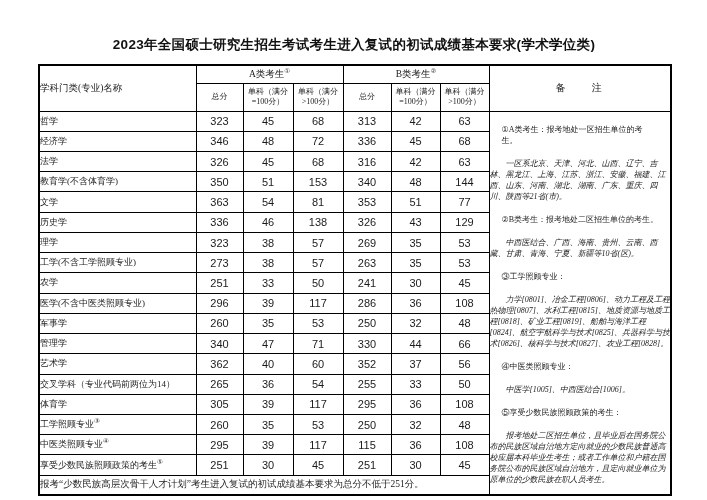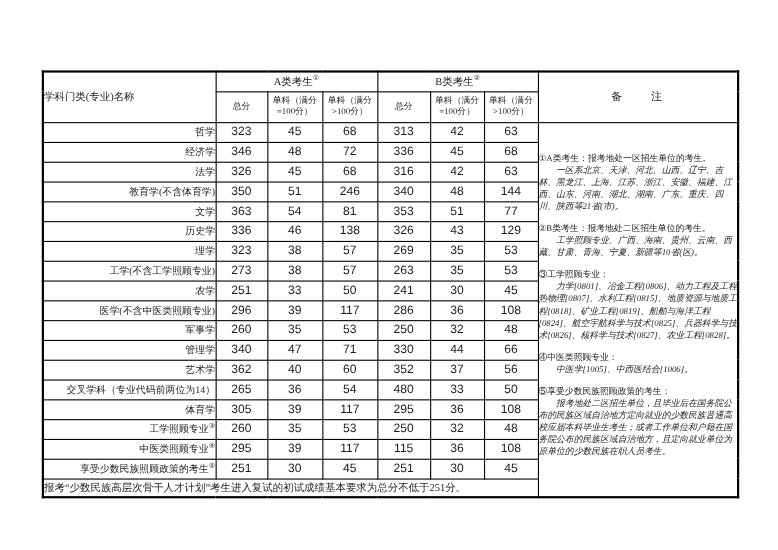--- a/index.html
+++ b/index.html
@@ -34,40 +34,41 @@
   .subhead{
     text-align:center;font-size:8px;line-height:1.25;padding:1px 2px;
   }
   .subject-h{
     text-align:left;font-size:9.5px;
   }
   .remark-h{
     text-align:center;font-size:10px;letter-spacing:2px;
   }
   .subject{
-    font-size:9px;padding-left:5px;white-space:nowrap;text-align:right;
+    font-size:9px;padding-left:5px;white-space:nowrap;text-align:left;
   }
   .num{
     font-family:"Liberation Sans", sans-serif;font-size:11px;text-align:center;
   }
   .notes-cell{
     vertical-align:top;padding:8px 4px 0 5px;
   }
   .note{margin:0 0 9px 0;font-size:8px;line-height:11px;}
-  .note-head{margin:0;}
+  .note-head{margin:12px;}
   .note-body{margin:0;text-indent:2em;font-style:italic;}
   .footer-row td{
     font-size:9.5px;padding-left:4px;text-align:left;
   }
 </style>
 </head>
 <body>
 
 <div class="screen">
 
+  <div class="doc-title">2023年全国硕士研究生招生考试考生进入复试的初试成绩基本要求(学术学位类)</div>
 
   <table class="score-table">
     <colgroup>
       <col style="width:157px">
       <col style="width:47px">
         <col style="width:50px">
         <col style="width:50px">
       <col style="width:48px">
         <col style="width:49px">
         <col style="width:49px">
@@ -97,21 +98,21 @@
         <td class="num">313</td>
         <td class="num">42</td>
         <td class="num">63</td>
         <td class="notes-cell" rowspan="19">
           <div class="note">
             <div class="note-head">①A类考生：报考地处一区招生单位的考生。</div>
             <p class="note-body">一区系北京、天津、河北、山西、辽宁、吉林、黑龙江、上海、江苏、浙江、安徽、福建、江西、山东、河南、湖北、湖南、广东、重庆、四川、陕西等21省(市)。</p>
           </div>
           <div class="note">
             <div class="note-head">②B类考生：报考地处二区招生单位的考生。</div>
-            <p class="note-body">工学照顾专业、广西、海南、贵州、云南、西藏、甘肃、青海、宁夏、新疆等10省(区)。</p>
+            <p class="note-body">中西医结合、广西、海南、贵州、云南、西藏、甘肃、青海、宁夏、新疆等10省(区)。</p>
           </div>
           <div class="note">
             <div class="note-head">③工学照顾专业：</div>
             <p class="note-body">力学[0801]、冶金工程[0806]、动力工程及工程热物理[0807]、水利工程[0815]、地质资源与地质工程[0818]、矿业工程[0819]、船舶与海洋工程[0824]、航空宇航科学与技术[0825]、兵器科学与技术[0826]、核科学与技术[0827]、农业工程[0828]。</p>
           </div>
           <div class="note">
             <div class="note-head">④中医类照顾专业：</div>
             <p class="note-body">中医学[1005]、中西医结合[1006]。</p>
           </div>
           <div class="note">
@@ -138,21 +139,21 @@
     <td class="num">68</td>
     <td class="num">316</td>
     <td class="num">42</td>
     <td class="num">63</td>
   </tr>
 
   <tr class="data-row">
     <td class="subject"><span>教育学(不含体育学)</span><sup></sup></td>
     <td class="num">350</td>
     <td class="num">51</td>
-    <td class="num">246</td>
+    <td class="num">153</td>
     <td class="num">340</td>
     <td class="num">48</td>
     <td class="num">144</td>
   </tr>
 
   <tr class="data-row">
     <td class="subject"><span>文学</span><sup></sup></td>
     <td class="num">363</td>
     <td class="num">54</td>
     <td class="num">81</td>
@@ -239,21 +240,21 @@
     <td class="num">352</td>
     <td class="num">37</td>
     <td class="num">56</td>
   </tr>
 
   <tr class="data-row">
     <td class="subject"><span>交叉学科（专业代码前两位为14）</span><sup></sup></td>
     <td class="num">265</td>
     <td class="num">36</td>
     <td class="num">54</td>
-    <td class="num">480</td>
+    <td class="num">255</td>
     <td class="num">33</td>
     <td class="num">50</td>
   </tr>
 
   <tr class="data-row">
     <td class="subject"><span>体育学</span><sup></sup></td>
     <td class="num">305</td>
     <td class="num">39</td>
     <td class="num">117</td>
     <td class="num">295</td>

